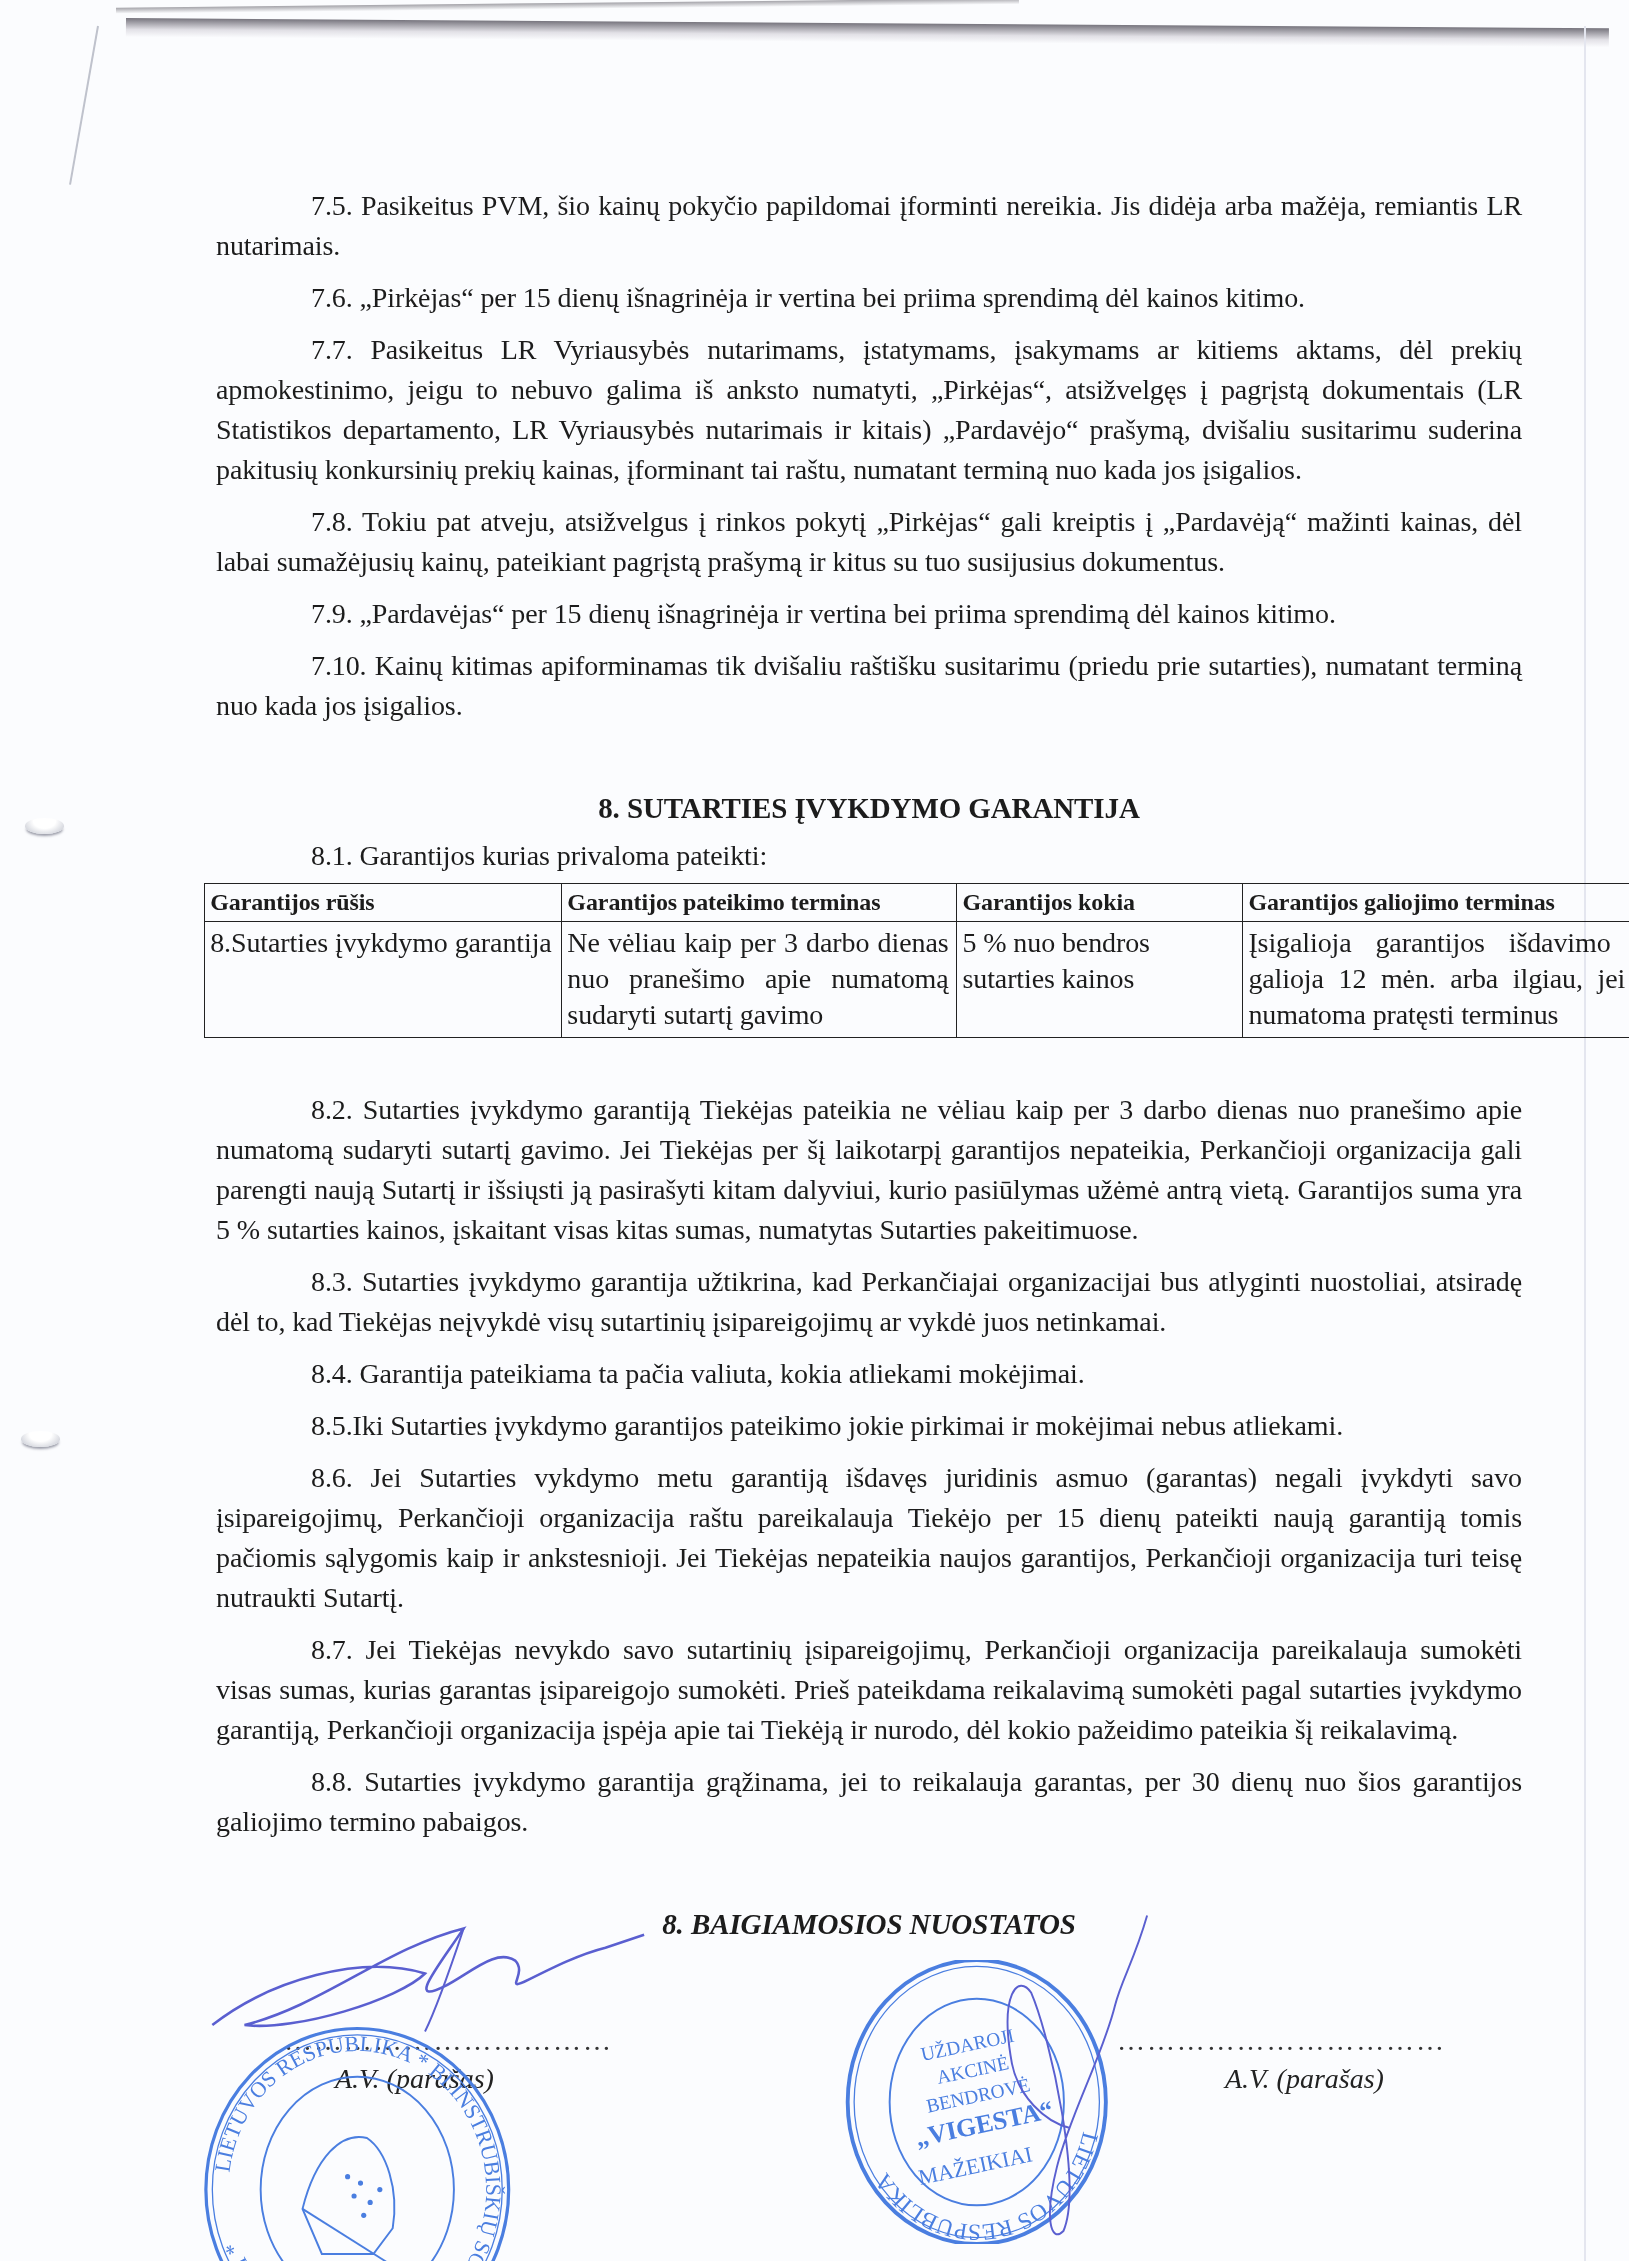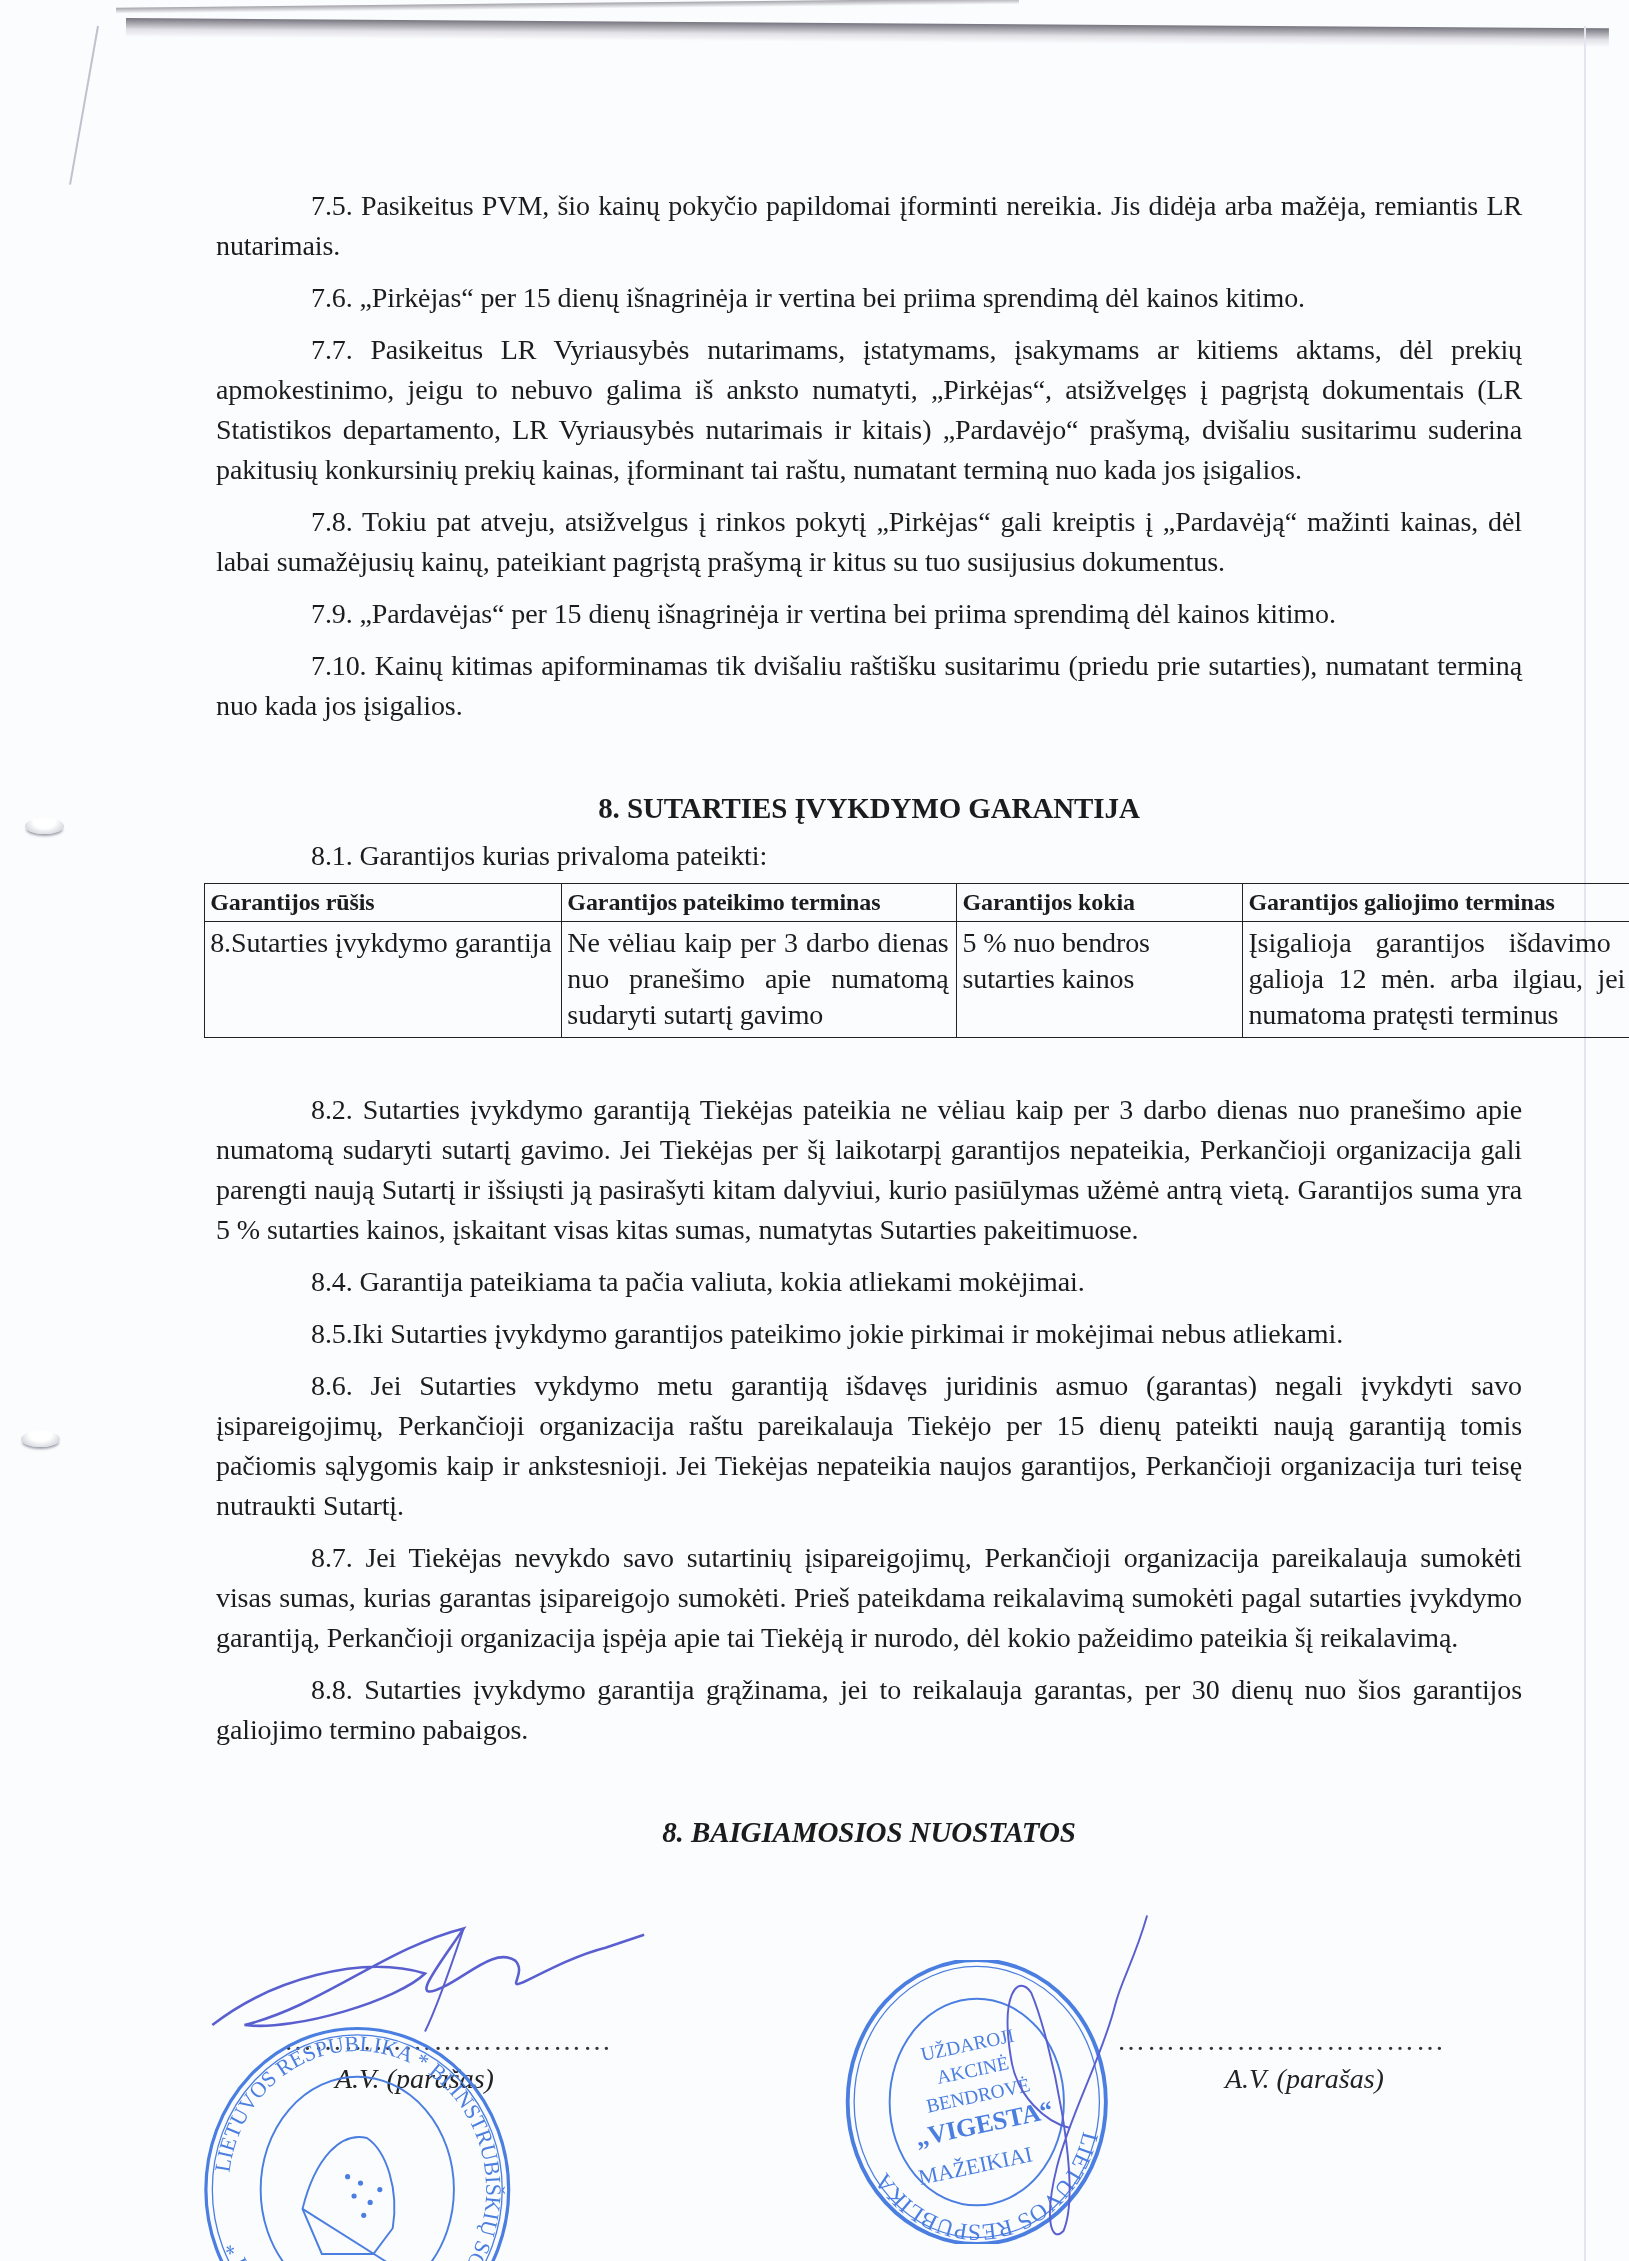--- a/index.html
+++ b/index.html
@@ -94,20 +94,21 @@
           <td>Ne vėliau kaip per 3 darbo dienas nuo pranešimo apie numatomą sudaryti sutartį gavimo</td>
           <td style="text-align:left;">5 % nuo bendros sutarties kainos</td>
           <td>Įsigalioja garantijos išdavimo dieną ir galioja 12 mėn. arba ilgiau, jei sutartyje numatoma pratęsti terminus</td>
         </tr>
       </tbody>
     </table>
 
     <div class="gap-sm" style="height:40px;"></div>
 
     <p class="ind">8.2. Sutarties įvykdymo garantiją Tiekėjas pateikia ne vėliau kaip per 3 darbo dienas nuo pranešimo apie numatomą sudaryti sutartį gavimo. Jei Tiekėjas per šį laikotarpį garantijos nepateikia, Perkančioji organizacija gali parengti naują Sutartį ir išsiųsti ją pasirašyti kitam dalyviui, kurio pasiūlymas užėmė antrą vietą. Garantijos suma yra 5 % sutarties kainos, įskaitant visas kitas sumas, numatytas Sutarties pakeitimuose.</p>
+    <p class="ind">8.3. Sutarties įvykdymo garantija užtikrina, kad Perkančiajai organizacijai bus atlyginti nuostoliai, atsiradę dėl to, kad Tiekėjas neįvykdė visų sutartinių įsipareigojimų ar vykdė juos netinkamai.</p>
     <p class="ind">8.4. Garantija pateikiama ta pačia valiuta, kokia atliekami mokėjimai.</p>
     <p class="ind">8.5.Iki  Sutarties įvykdymo garantijos pateikimo jokie pirkimai ir mokėjimai nebus atliekami.</p>
     <p class="ind">8.6. Jei Sutarties vykdymo metu garantiją išdavęs juridinis asmuo (garantas) negali įvykdyti savo įsipareigojimų, Perkančioji organizacija raštu pareikalauja Tiekėjo per 15 dienų pateikti naują garantiją tomis pačiomis sąlygomis kaip ir ankstesnioji. Jei Tiekėjas nepateikia naujos garantijos, Perkančioji organizacija turi teisę nutraukti Sutartį.</p>
     <p class="ind">8.7. Jei Tiekėjas nevykdo savo sutartinių įsipareigojimų, Perkančioji organizacija pareikalauja sumokėti visas sumas, kurias garantas įsipareigojo sumokėti. Prieš pateikdama reikalavimą sumokėti pagal sutarties įvykdymo garantiją, Perkančioji organizacija įspėja apie tai Tiekėją ir nurodo, dėl kokio pažeidimo pateikia šį reikalavimą.</p>
     <p class="ind">8.8. Sutarties įvykdymo garantija grąžinama, jei to reikalauja garantas, per 30 dienų nuo šios garantijos galiojimo termino pabaigos.</p>
   </section>
 
   <div class="gap-md"></div>
 
   <section>

